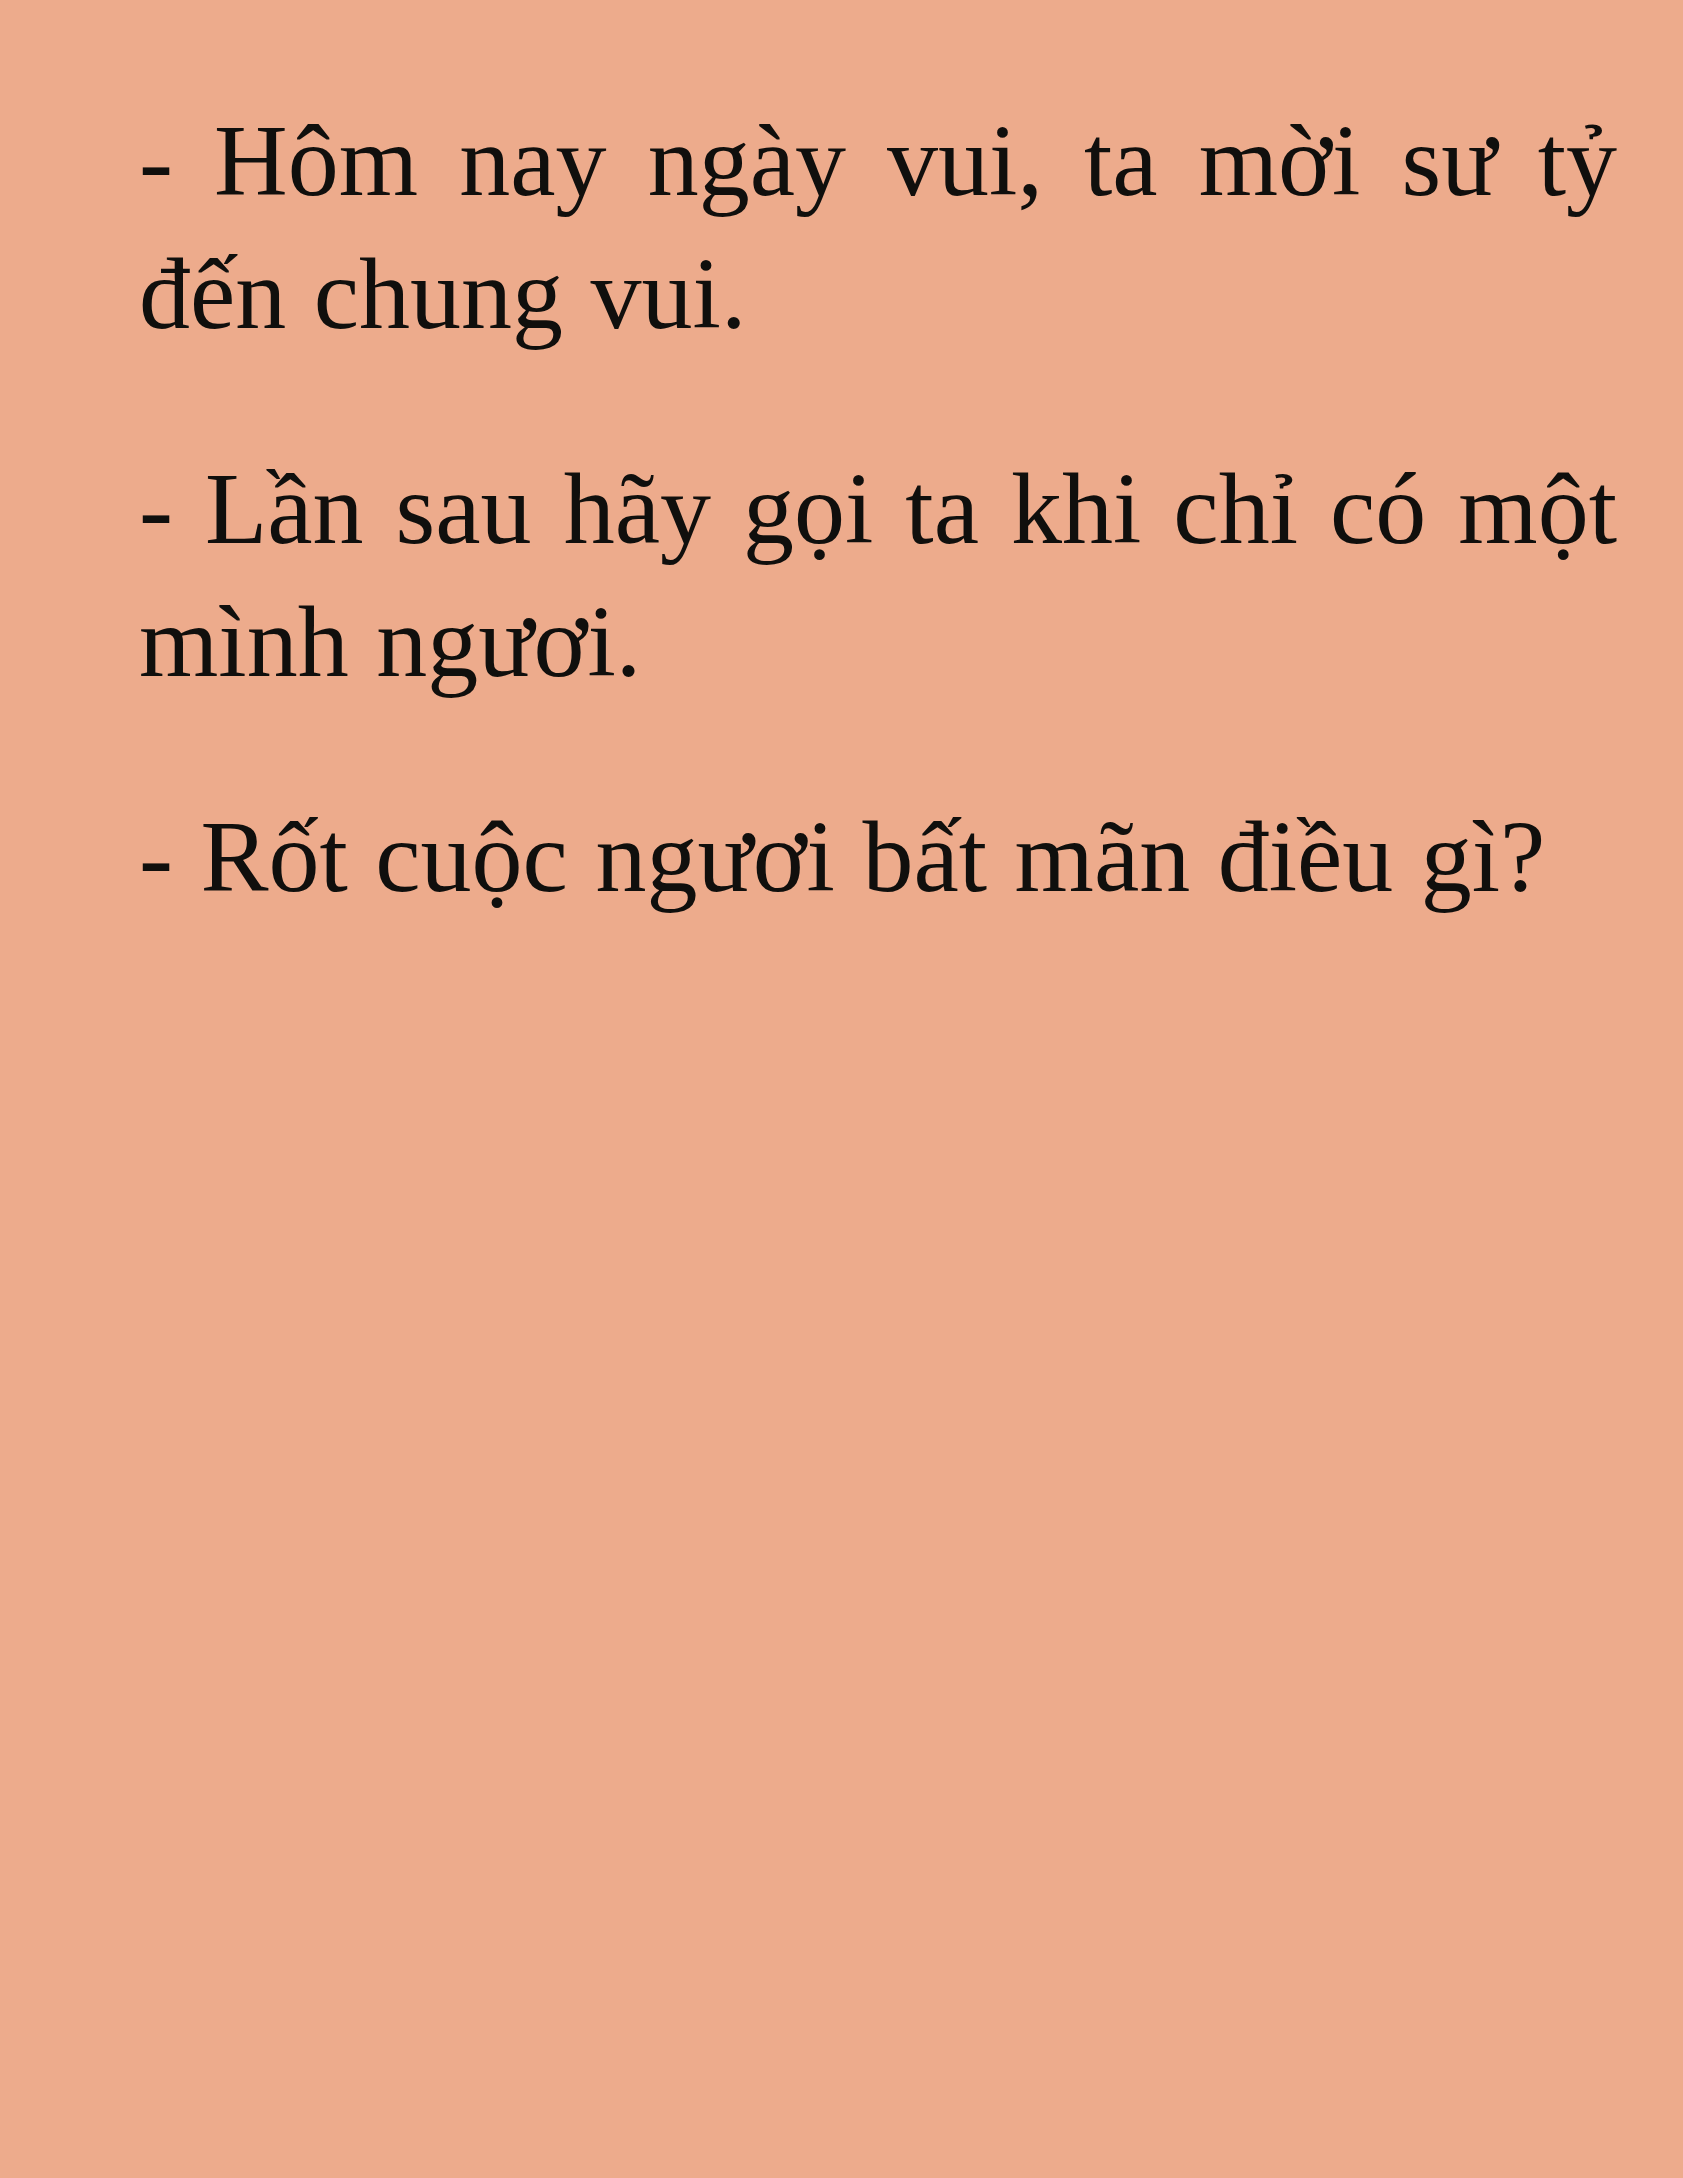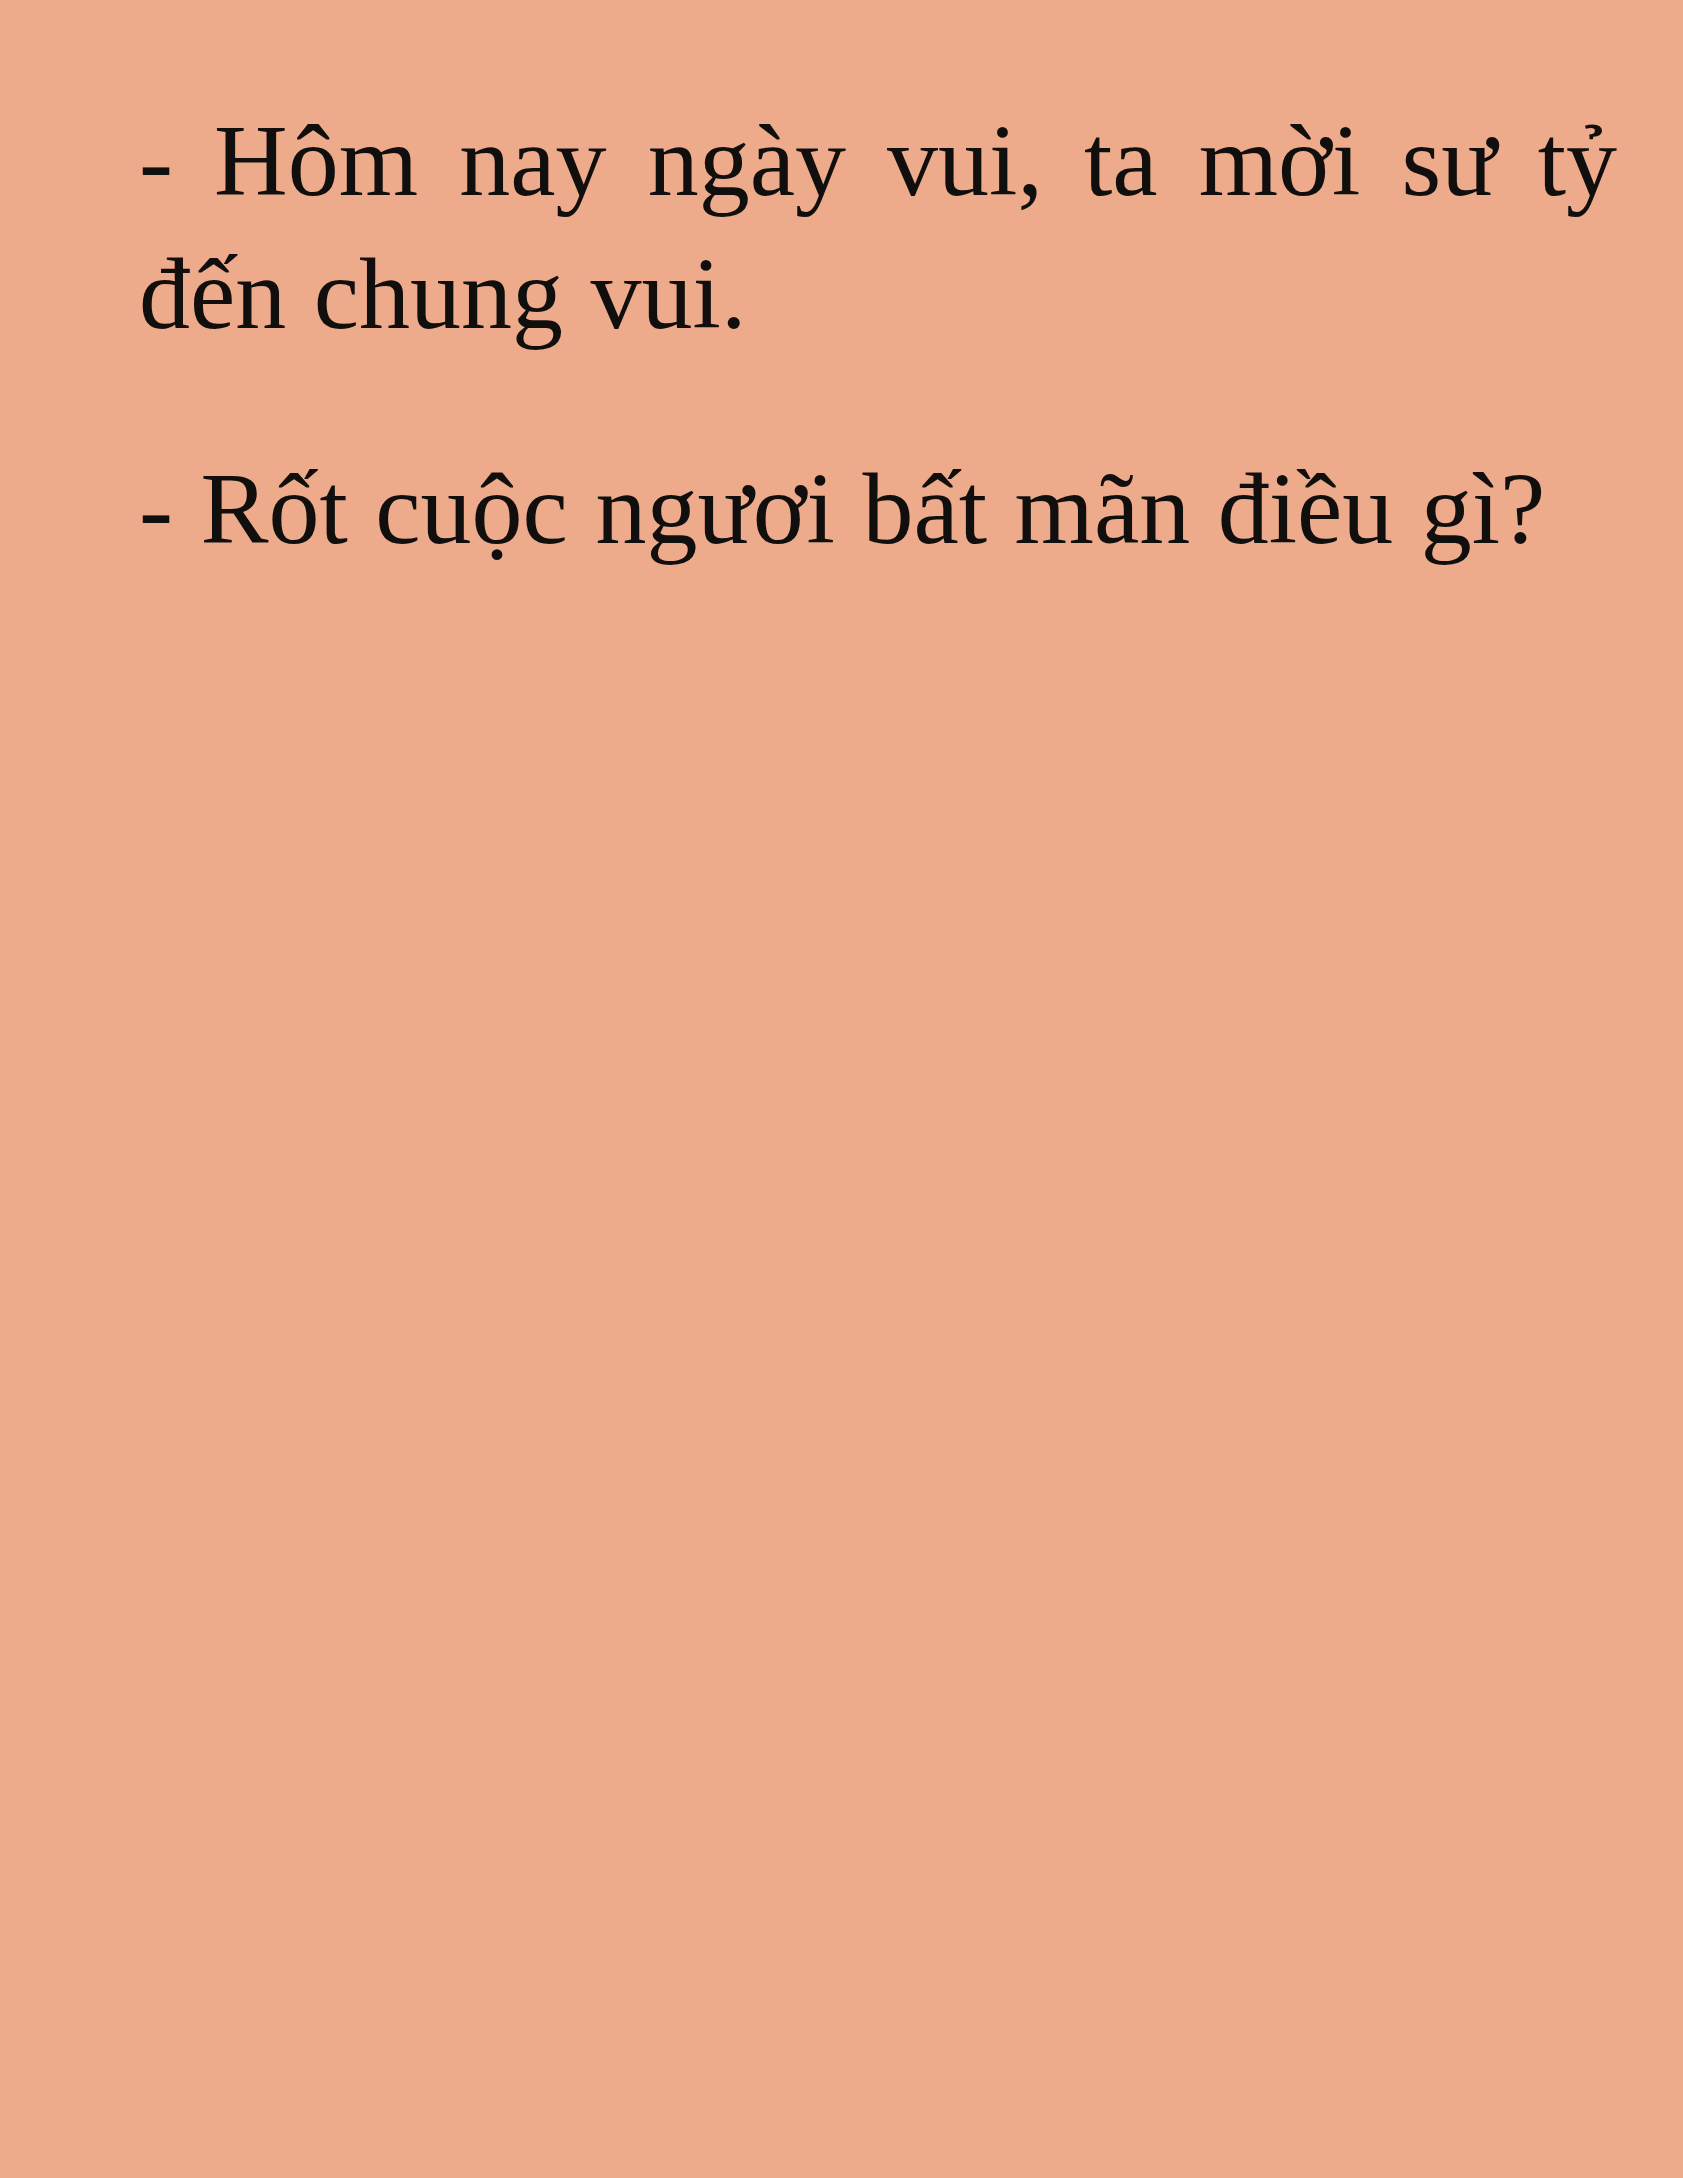--- a/index.html
+++ b/index.html
@@ -39,18 +39,19 @@
     font-family: Liberation Serif, serif;
   }
 </style>
 </head>
 <body>
 
 <div class="page">
 
   <p class="para last-line-natural">- Hôm nay ngày vui, ta mời sư tỷ đến chung vui.</p>
 
+  <p class="para last-line-natural">- Lần sau hãy gọi ta khi chỉ có một mình ngươi.</p>
 
 
   <p class="para last-line-natural">- Rốt cuộc ngươi bất mãn điều gì?</p>
 
 </div>
 
 
 </body></html>

